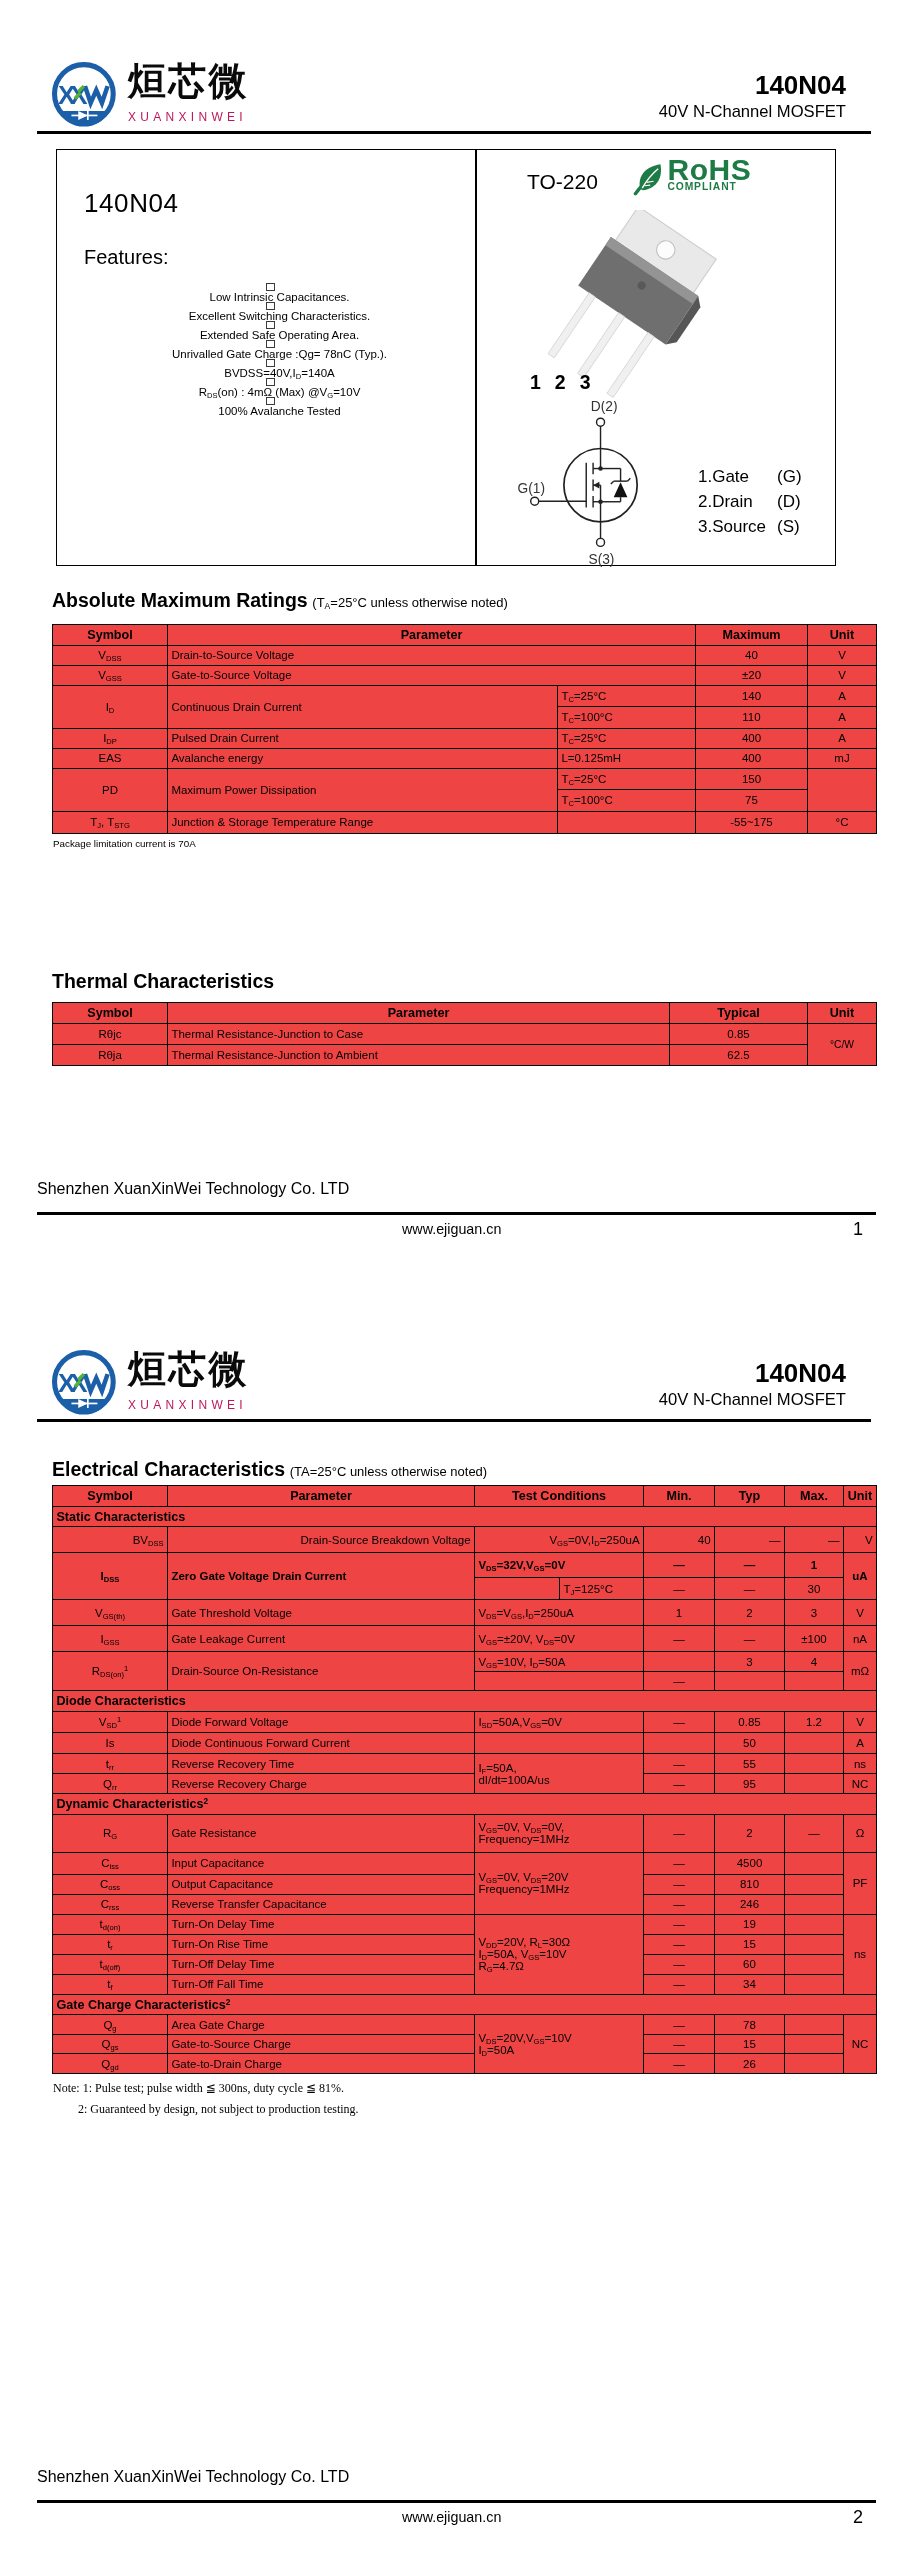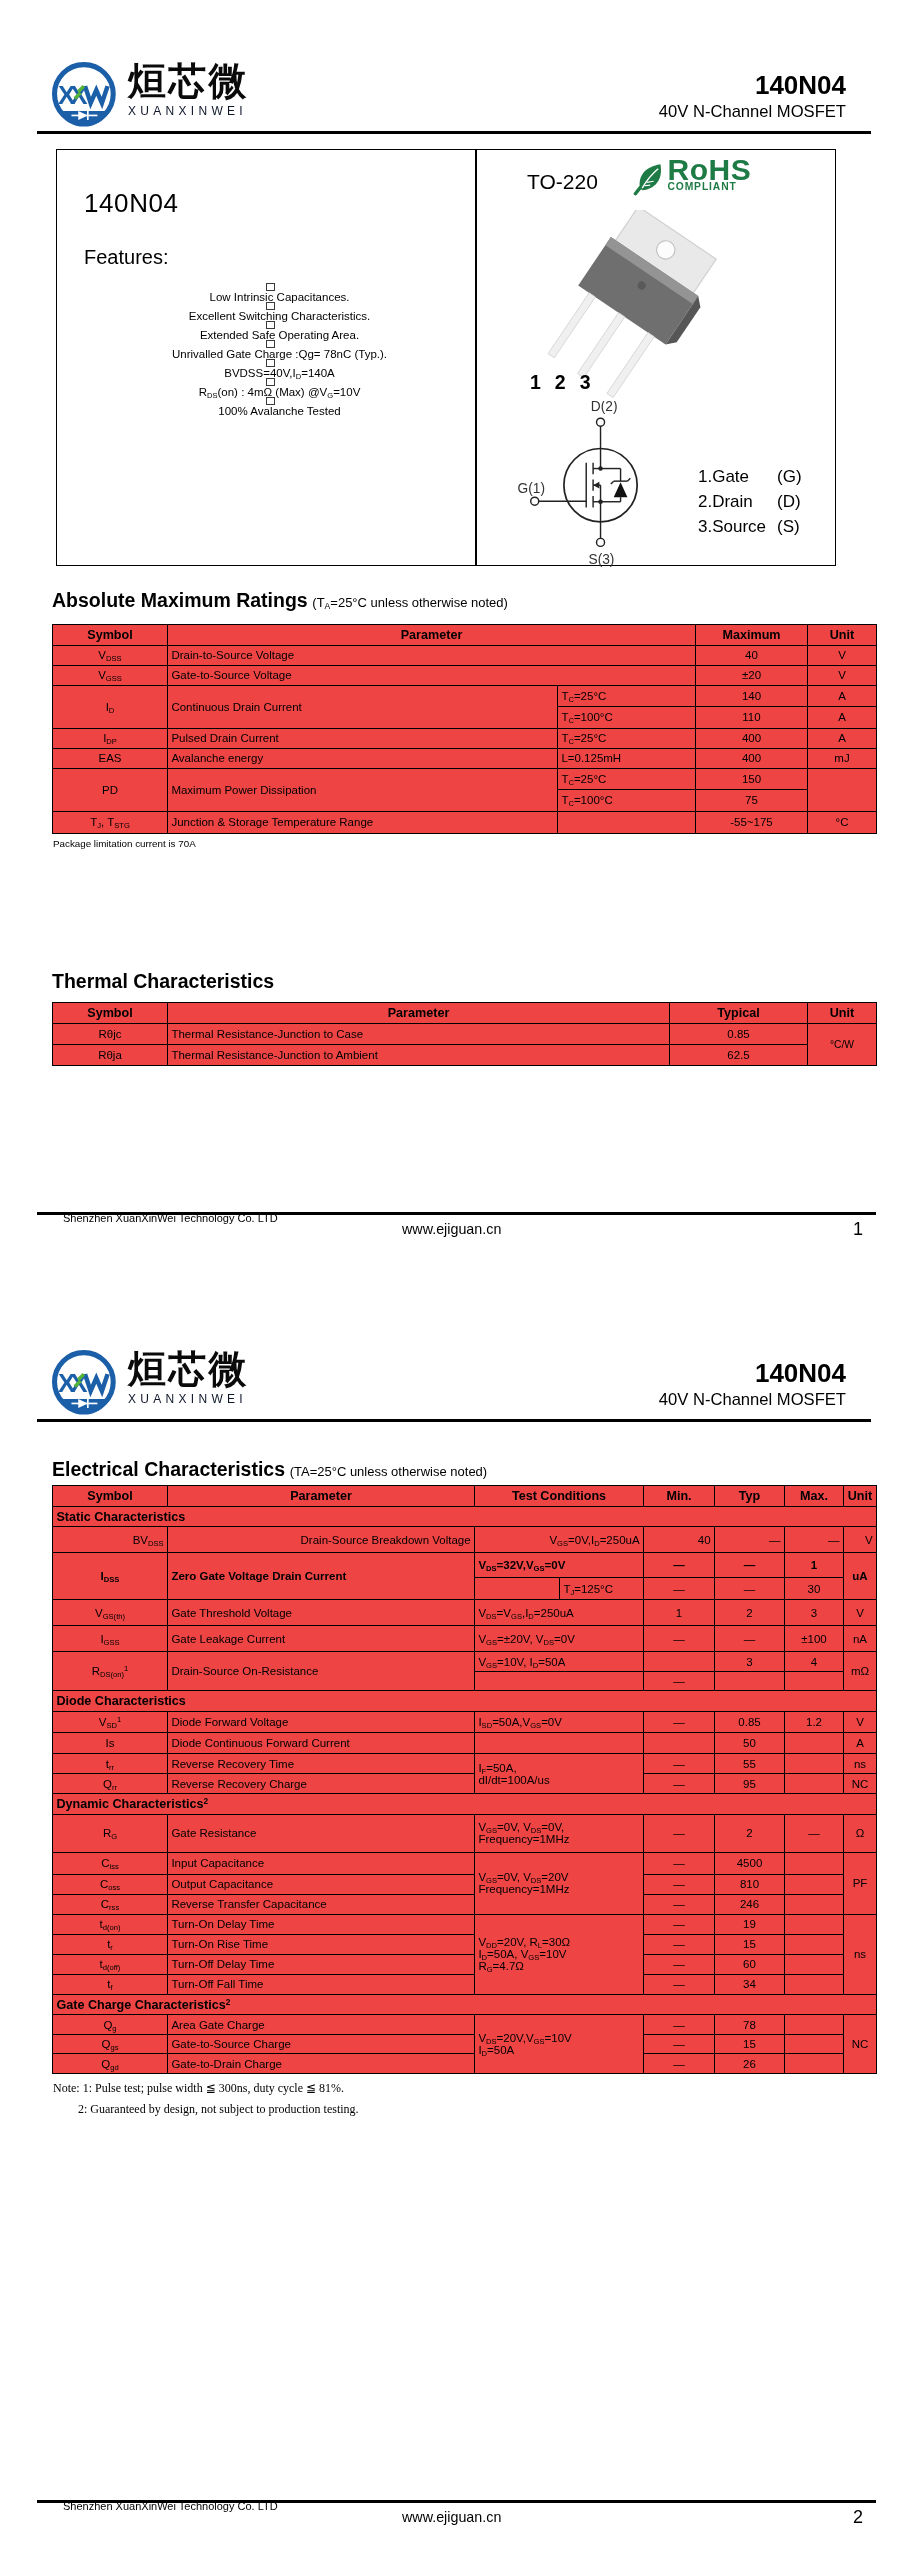--- a/index.html
+++ b/index.html
@@ -7,21 +7,21 @@
   #doc{position:relative;width:910px;height:2576px;background:#fff;margin:0 auto;overflow:hidden;}
   .page{position:absolute;left:0;width:910px;height:1288px;background:#fff;}
   #page1{top:0;} #page2{top:1288px;}
   *{box-sizing:border-box;}
 
   
   .hdr-logo{position:absolute;left:50px;top:59px;display:flex;align-items:flex-start;}
   .hdr-logo svg{display:block;}
   .logo-text{margin-left:8px;padding-top:1.1px;}
   .logo-cn{font-size:38px;line-height:42px;font-weight:bold;color:#0a0a0a;letter-spacing:2.3px;}
-  .logo-en{font-size:12px;letter-spacing:4.3px;color:#0f172a;margin-top:2px;}
+  .logo-en{font-size:12px;letter-spacing:4.3px;color:#be185d;margin-top:8px;}
   .hdr-right{position:absolute;right:64px;top:71px;text-align:right;}
   .part-no{font-size:26px;font-weight:bold;line-height:29px;}
   .part-sub{font-size:16.6px;line-height:20.7px;margin-top:2.3px;}
   .hrule{position:absolute;left:37px;right:39px;top:131px;height:3.4px;background:#000;}
 
   
   .intro-box{position:absolute;left:56px;top:149px;width:780px;height:417px;border:1.7px solid #000;}
   .intro-divider{position:absolute;left:418px;top:0;bottom:0;width:1.7px;background:#000;}
   .intro-left{position:absolute;left:0;top:0;width:418px;height:100%;padding-left:27px;}
   .intro-part{font-size:26px;letter-spacing:0.6px;margin-top:38px;}
@@ -53,21 +53,21 @@
   tr.gs>td{border-top-width:1.1px;}
   tr.h>td{border-top-width:1.1px;border-bottom-width:1.7px;font-weight:bold;font-size:12.6px;text-align:center;padding:1.1px 2.3px;}
   tr.sec>td{border-top-width:1.1px;border-bottom-width:1.1px;font-weight:bold;font-size:12.6px;}
   td.c{text-align:center;}
   sub{font-size:66%;vertical-align:-0.28em;line-height:0;}
   sup{font-size:66%;vertical-align:0.5em;line-height:0;}
   .footnote{position:absolute;left:53px;font-size:9.8px;}
 
   
   .frule{position:absolute;left:37px;right:34px;top:1212px;height:3.4px;background:#000;}
-  .f-company{position:absolute;left:37px;top:1212px;font-size:11px;margin-left:26px;}
+  .f-company{position:absolute;left:37px;top:1180px;font-size:16px;}
   .f-site{position:absolute;left:402px;top:1221px;font-size:14.3px;}
   .f-page{position:absolute;right:47px;top:1219px;font-size:18px;}
 
   
   .notes{position:absolute;left:53px;font-family:"Liberation Serif","DejaVu Serif",serif;font-size:12px;}
   .notes .n2{margin-left:25px;margin-top:6.3px;} .rh34>td{height:19.5px;} .rh35>td{height:20px;} .rh36>td{height:20.7px;}
   .rh37>td{height:21px;} .rh38>td{height:22px;} .rh44>td{height:25px;font-weight:bold;}
   .rh45>td{height:26px;} .rh46>td{height:26px;text-align:right;} .rh67>td{height:38px;}
 </style>
 </head>

